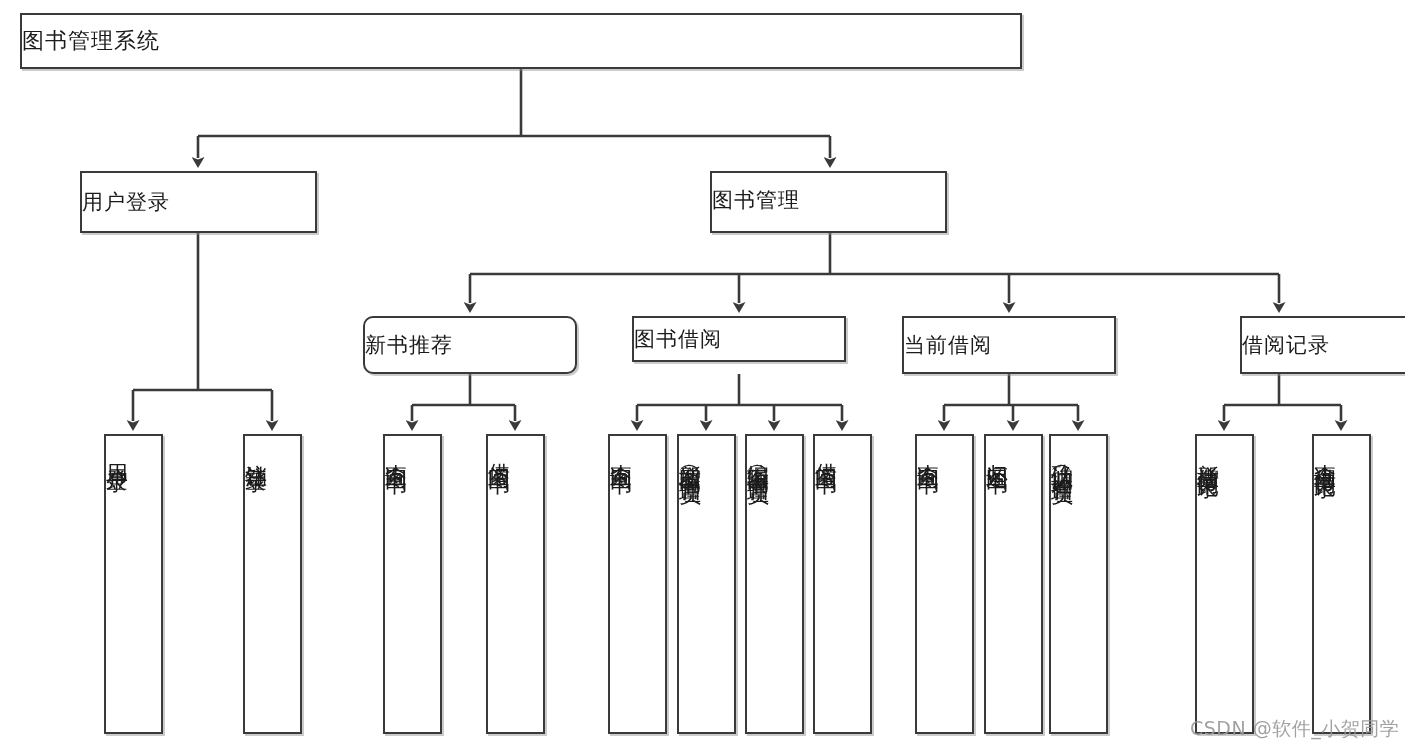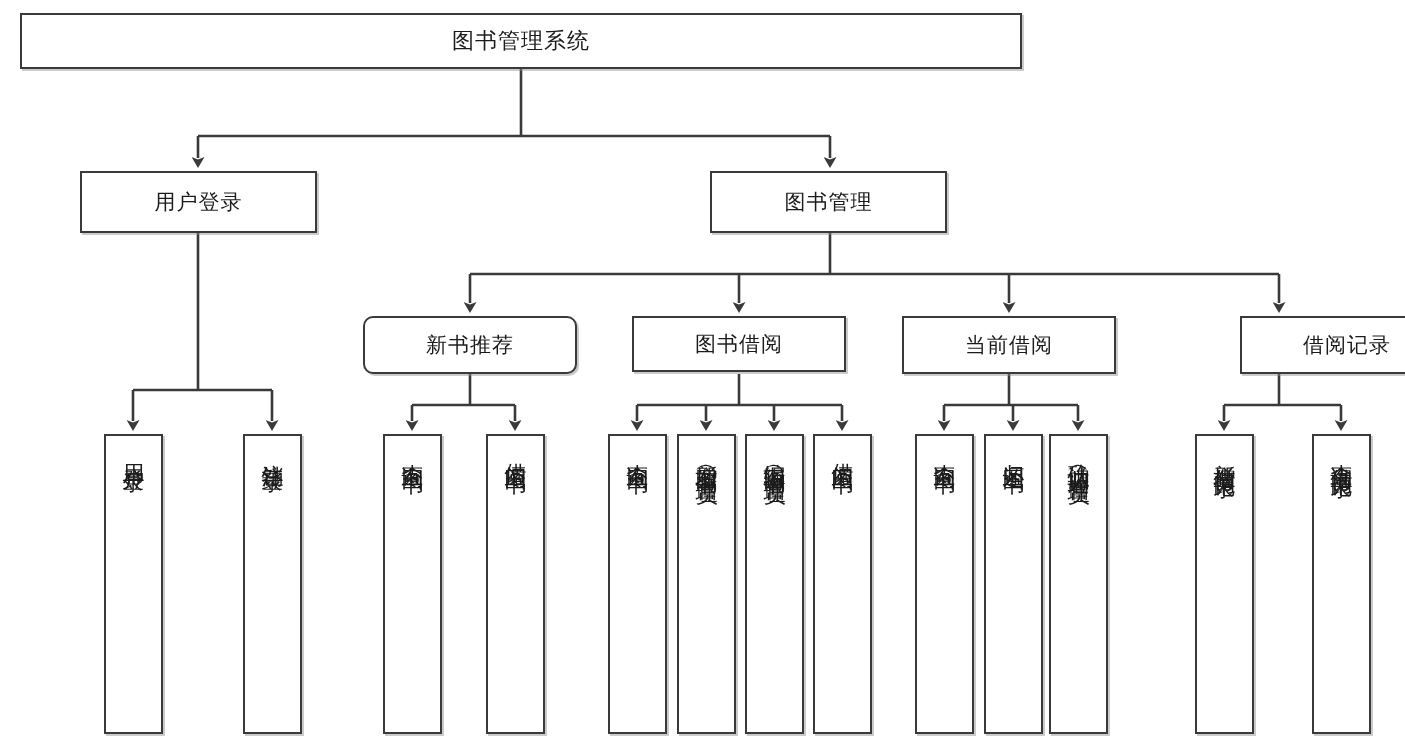--- a/index.html
+++ b/index.html
@@ -26,21 +26,21 @@
     height: 747px;
     pointer-events: none;
   }
   .node {
     position: absolute;
     box-sizing: border-box;
     background: #ffffff;
     border: 2px solid #3a3a3a;
     display: flex;
     align-items: center;
-    justify-content: center;
+    justify-content: flex-start;
     box-shadow: 2px 2px 0 rgba(140,140,140,0.45);
   }
   .node .label {
     color: #1b1b1b;
     font-size: 21px;
     line-height: 1.18;
     letter-spacing: 1px;
     white-space: nowrap;
   }
   .node.root .label { font-size: 22px; }
@@ -120,28 +120,28 @@
     </g>
   </svg>
 
   <div class="node root" style="left:20px; top:13px; width:1002px; height:56px;">
     <span class="label">图书管理系统</span>
   </div>
 
   <div class="node" style="left:80px; top:171px; width:237px; height:62px;">
     <span class="label">用户登录</span>
   </div>
-  <div class="node" style="left:710px; top:171px; width:237px; height:62px;">
+  <div class="node" style="left:710px; top:171px; width:237px; height:62px;font-family:Liberation Mono, monospace;">
     <span class="label">图书管理</span>
   </div>
 
   <div class="node" style="left:363px; top:316px; width:214px; height:58px;border-radius:10px;">
     <span class="label">新书推荐</span>
   </div>
-  <div class="node" style="left:632px; top:316px; width:214px; height:56px;">
+  <div class="node" style="left:632px; top:316px; width:214px; height:46px;">
     <span class="label">图书借阅</span>
   </div>
   <div class="node" style="left:902px; top:316px; width:214px; height:58px;">
     <span class="label">当前借阅</span>
   </div>
   <div class="node" style="left:1240px; top:316px; width:214px; height:58px;">
     <span class="label">借阅记录</span>
   </div>
 
   <div class="node leaf" style="left:104px; top:434px; width:59px; height:300px;">
@@ -177,14 +177,15 @@
   <div class="node leaf" style="left:1049px; top:434px; width:59px; height:300px;">
     <span class="label">确认归还（管理员）</span>
   </div>
   <div class="node leaf" style="left:1195px; top:434px; width:59px; height:300px;">
     <span class="label">新增借阅记录</span>
   </div>
   <div class="node leaf" style="left:1312px; top:434px; width:59px; height:300px;">
     <span class="label">查询借阅记录</span>
   </div>
 
+  <div class="watermark" style="left:1190px; top:716px;">CSDN @软件_小贺同学</div>
 
 </div>
 
 </body></html>

